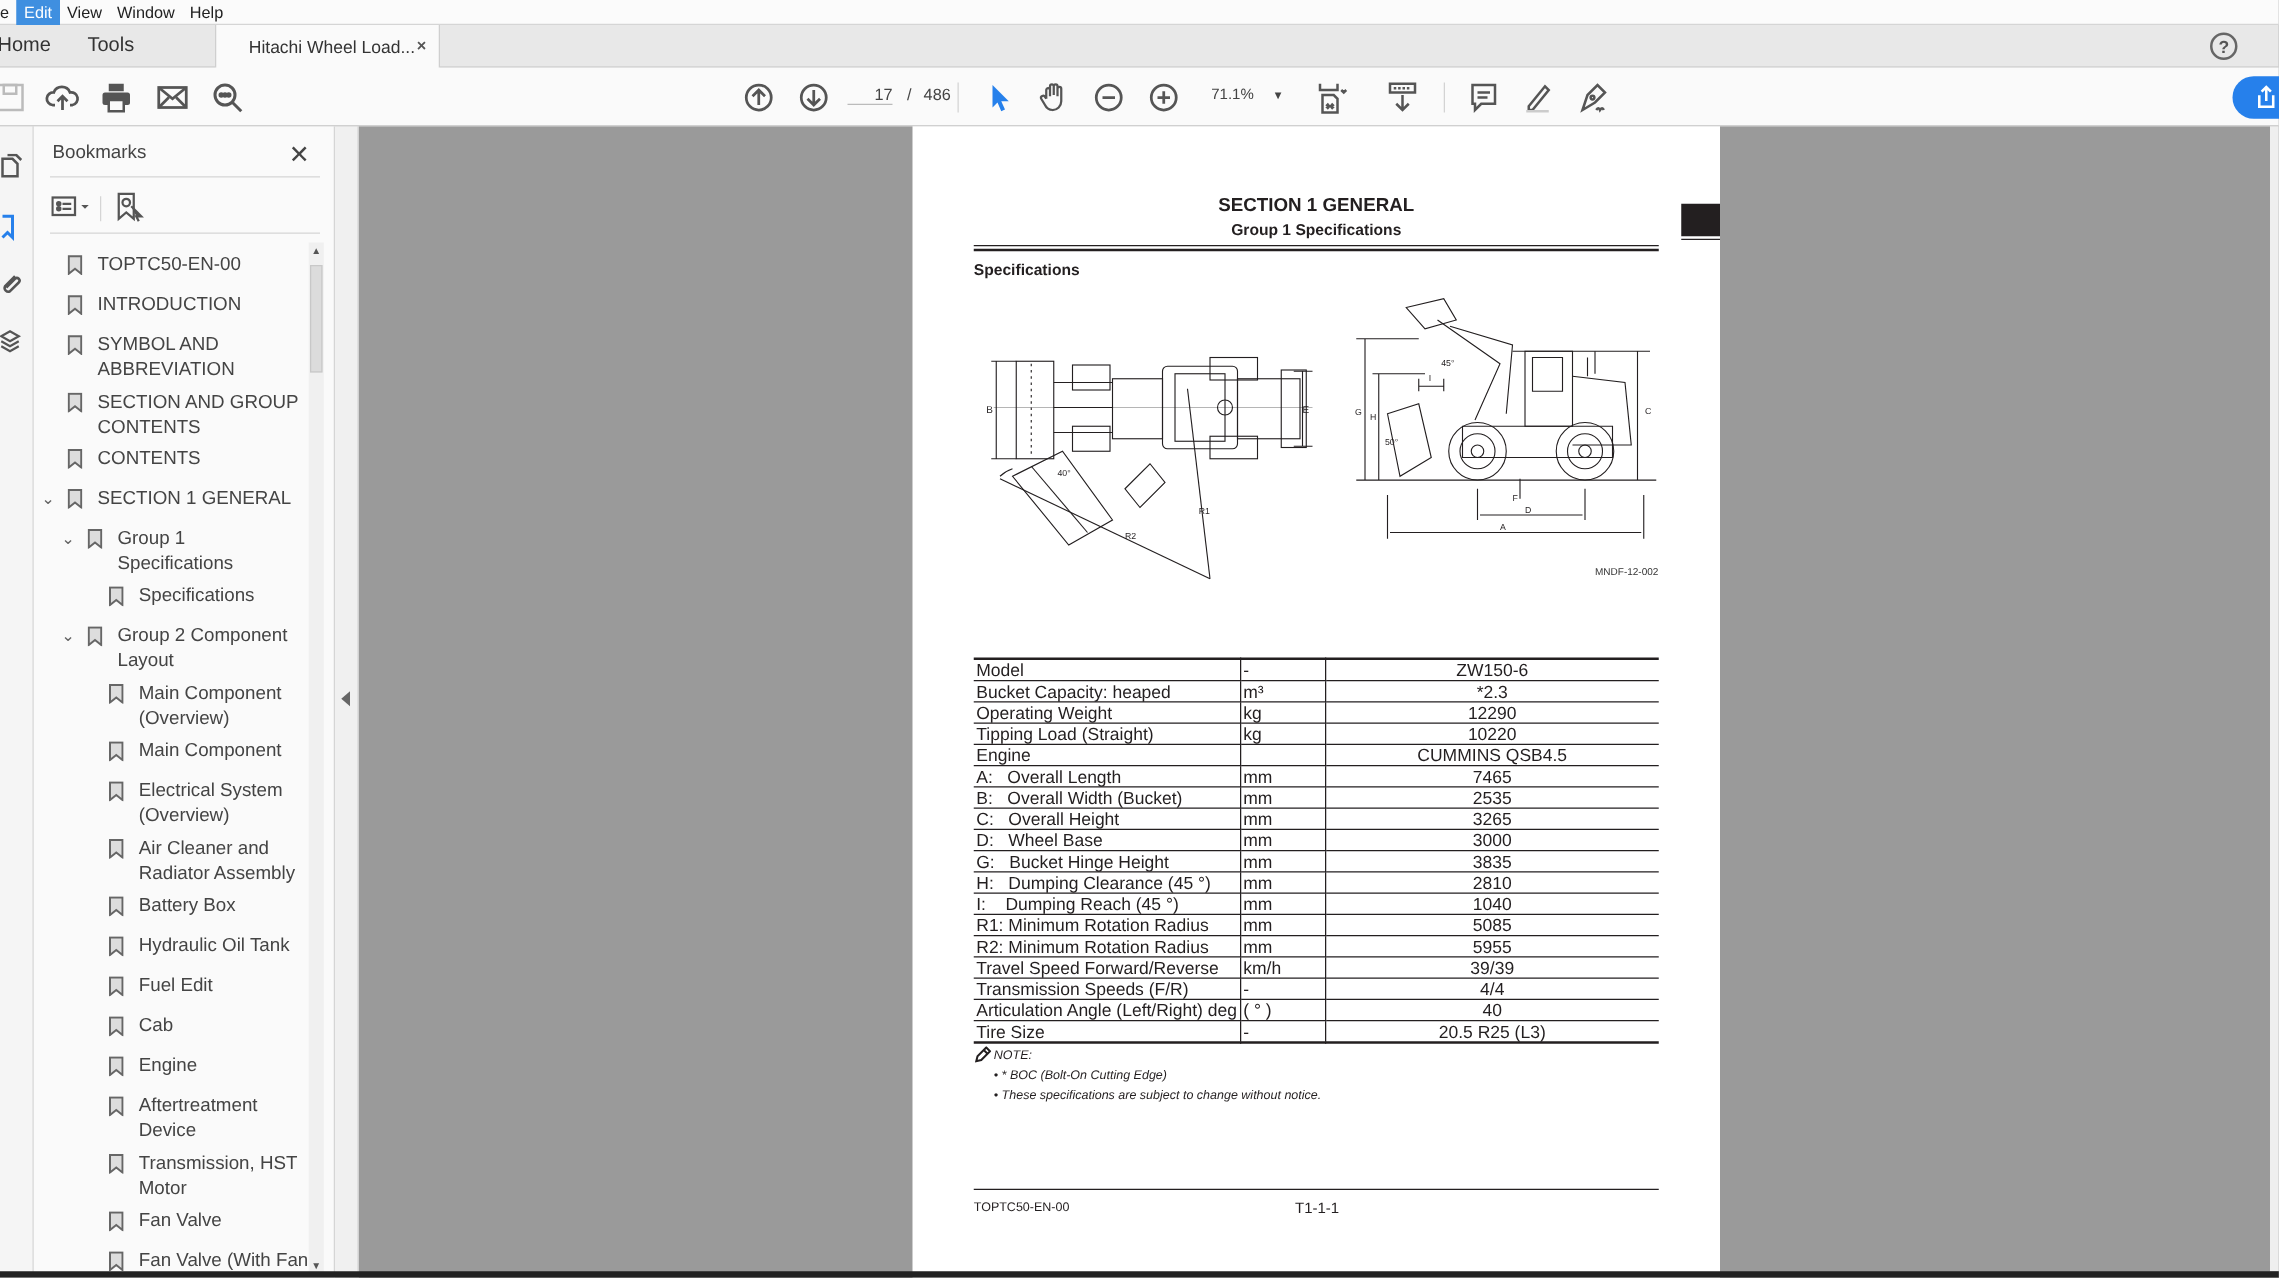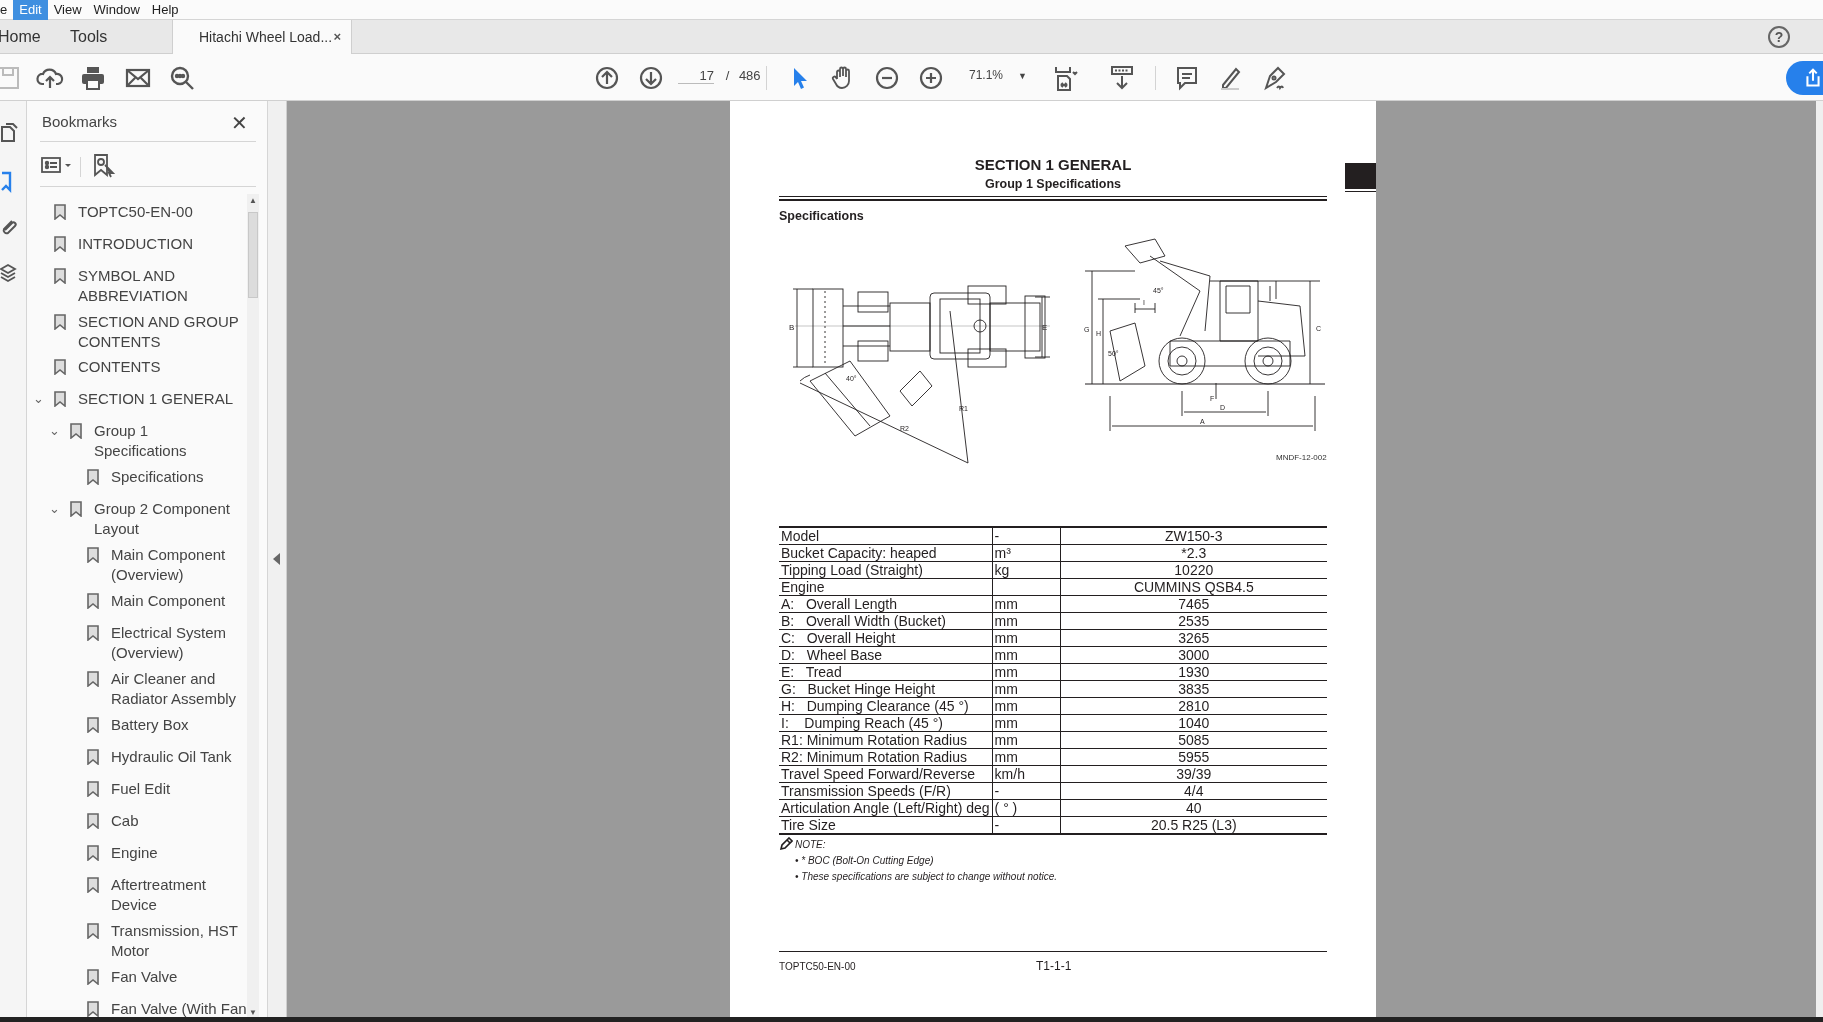--- a/index.html
+++ b/index.html
@@ -489,28 +489,33 @@
     <circle cx="488" cy="130" r="14"></circle>
     <circle cx="488" cy="130" r="5"></circle>
   </svg>
   <div class="fig-id">MNDF-12-002</div>
 
   <table class="spec">
     <tbody>
       <tr>
           <td class="c1">Model</td>
           <td class="c2">-</td>
-          <td class="c3">ZW150-3</td>
+          <td class="c3">ZW150-6</td>
         </tr>
       <tr>
           <td class="c1">Bucket Capacity: heaped</td>
           <td class="c2">m³</td>
           <td class="c3">*2.3</td>
         </tr>
       <tr>
+          <td class="c1">Operating Weight</td>
+          <td class="c2">kg</td>
+          <td class="c3">12290</td>
+        </tr>
+      <tr>
           <td class="c1">Tipping Load (Straight)</td>
           <td class="c2">kg</td>
           <td class="c3">10220</td>
         </tr>
       <tr>
           <td class="c1">Engine</td>
           <td class="c2"></td>
           <td class="c3">CUMMINS QSB4.5</td>
         </tr>
       <tr>
@@ -525,25 +530,20 @@
         </tr>
       <tr>
           <td class="c1" style="white-space:pre">C:   Overall Height</td>
           <td class="c2">mm</td>
           <td class="c3">3265</td>
         </tr>
       <tr>
           <td class="c1" style="white-space:pre">D:   Wheel Base</td>
           <td class="c2">mm</td>
           <td class="c3">3000</td>
-        </tr>
-      <tr>
-          <td class="c1" style="white-space:pre">E:   Tread</td>
-          <td class="c2">mm</td>
-          <td class="c3">1930</td>
         </tr>
       <tr>
           <td class="c1" style="white-space:pre">G:   Bucket Hinge Height</td>
           <td class="c2">mm</td>
           <td class="c3">3835</td>
         </tr>
       <tr>
           <td class="c1" style="white-space:pre">H:   Dumping Clearance (45 °)</td>
           <td class="c2">mm</td>
           <td class="c3">2810</td>

